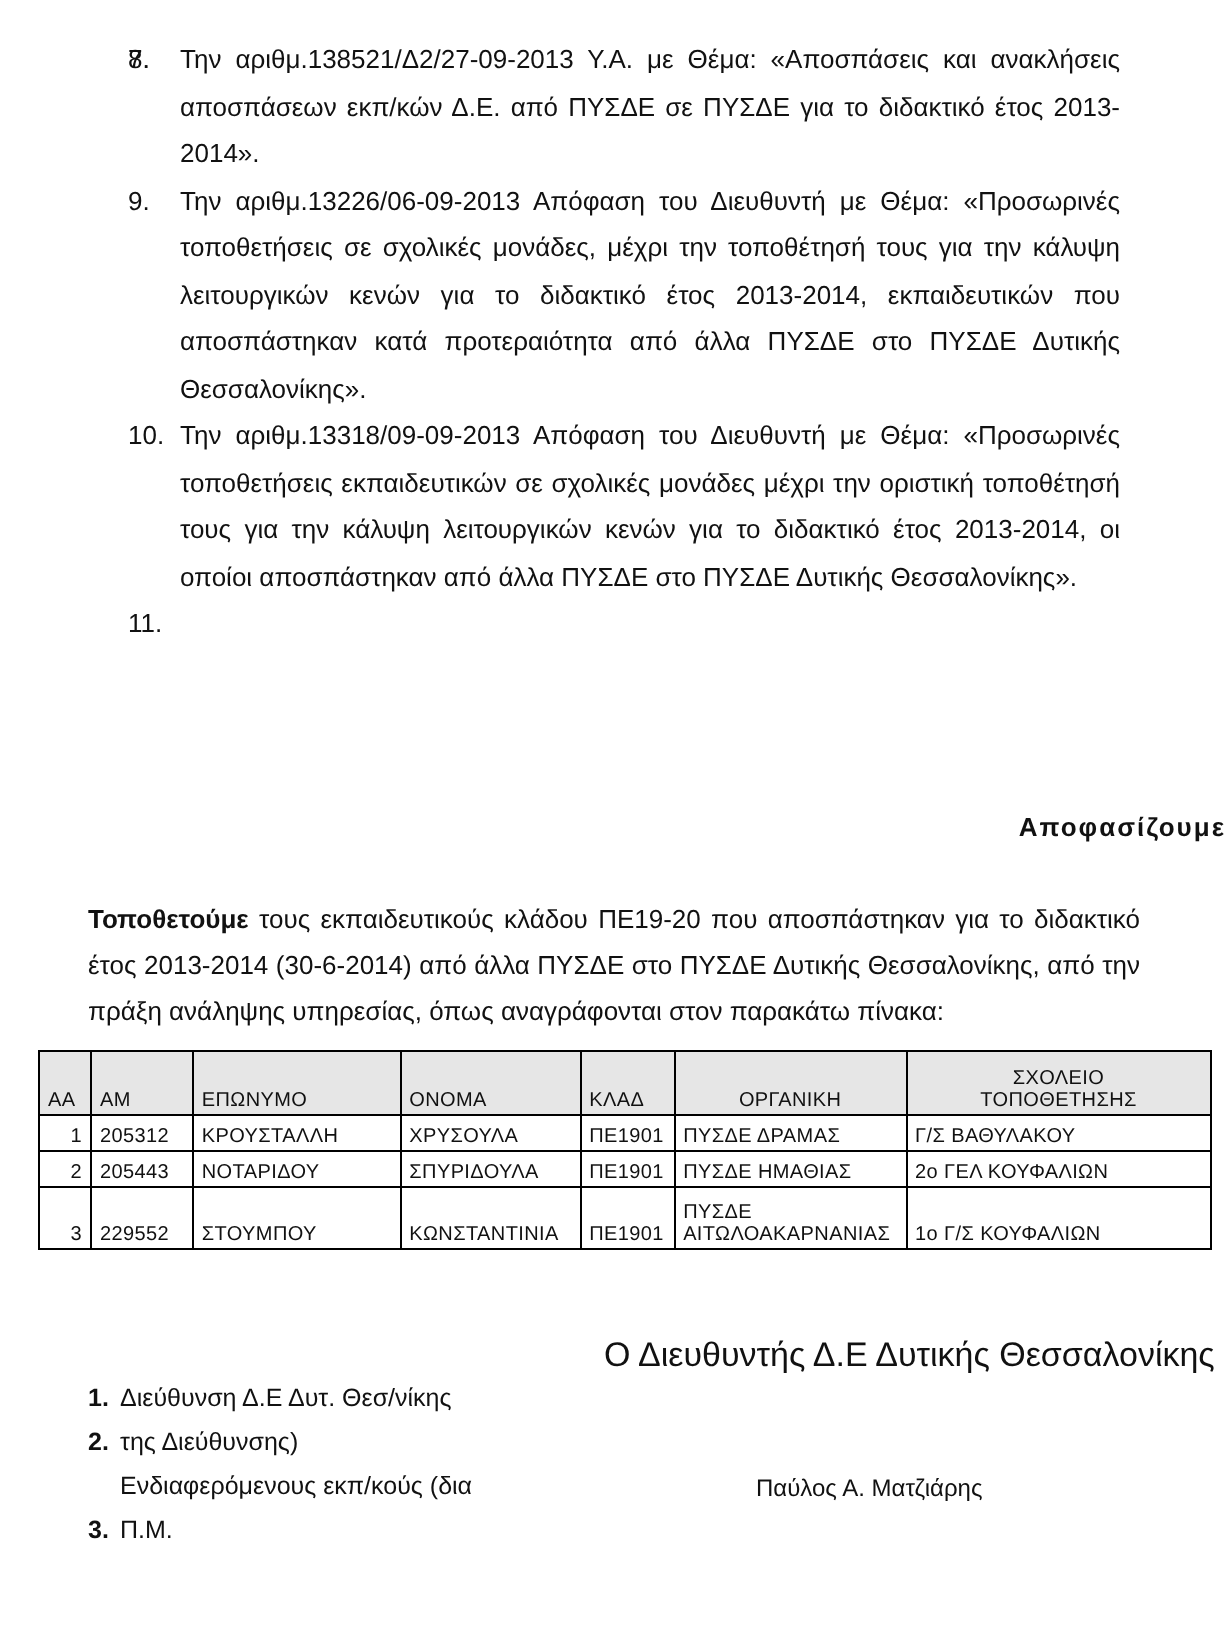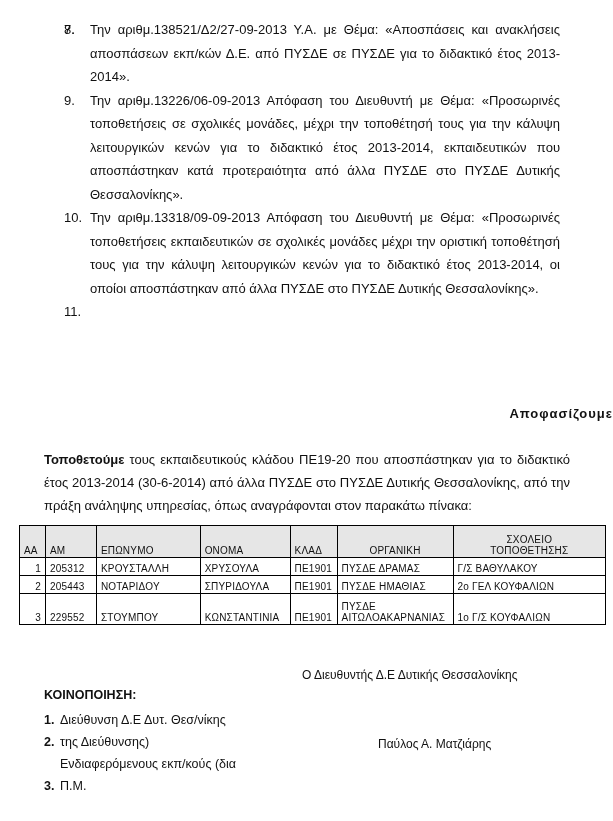--- a/index.html
+++ b/index.html
@@ -25,21 +25,21 @@
   }
   table.main th, table.main td {
     border: 1px solid #000; padding: 1px 4px; vertical-align: bottom;
   }
   table.main th { background: #e6e6e6; font-weight: normal; height: 29px; text-align: left; }
   table.main th.center { text-align: center; }
   table.main td { height: 15px; }
   table.main tr.tall td { height: 28px; }
   td.aa { text-align: right; }
   td.am, td.klad { text-align: left; margin-top: 12px; }
-  .signer { position: absolute; top: 668px; left: 302px; font-size: 12px; }
+  .signer { position: absolute; top: 668px; left: 302px; font-size: 17px; }
   .signer-name { position: absolute; top: 737px; left: 378px; font-size: 12px; }
   .cc { position: absolute; top: 688px; left: 44px; font-size: 12.5px; }
   .cc-title { font-weight: bold; margin-bottom: 7px; }
   .cc-item { position: relative; padding-left: 16px; line-height: 22px; }
   .cc-item .n { position: absolute; left: 0; font-weight: bold; }
 </style>
 </head>
 <body>
 
 <div class="list">
@@ -126,21 +126,20 @@
       </td>
       <td>1ο Γ/Σ ΚΟΥΦΑΛΙΩΝ</td>
     </tr>
   </tbody>
 </table>
 
 <div class="signer">Ο Διευθυντής Δ.Ε Δυτικής Θεσσαλονίκης</div>
 <div class="signer-name">Παύλος Α. Ματζιάρης</div>
 
 <div class="cc">
-  <div class="cc-title">ΚΟΙΝΟΠΟΙΗΣΗ:</div>
   <div class="cc-item">
     <span class="n">1.</span>
     <div>Διεύθυνση Δ.Ε Δυτ. Θεσ/νίκης</div>
   </div>
   <div class="cc-item">
     <span class="n">2.</span>
     <div>της Διεύθυνσης)</div>
     <div>Ενδιαφερόμενους εκπ/κούς (δια</div>
   </div>
   <div class="cc-item">

